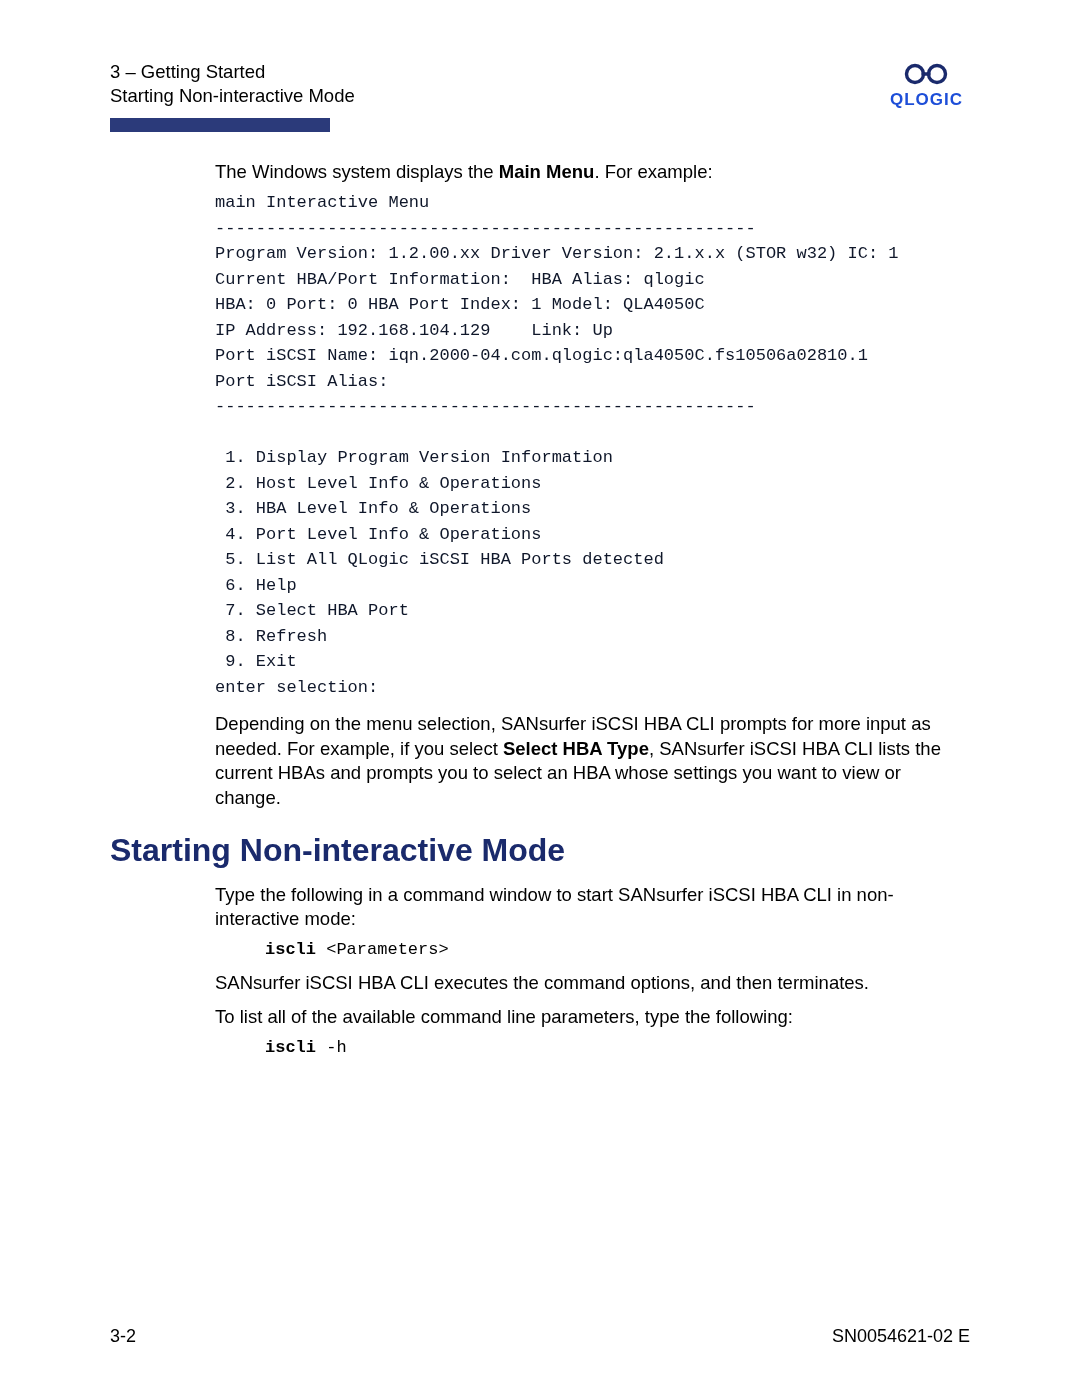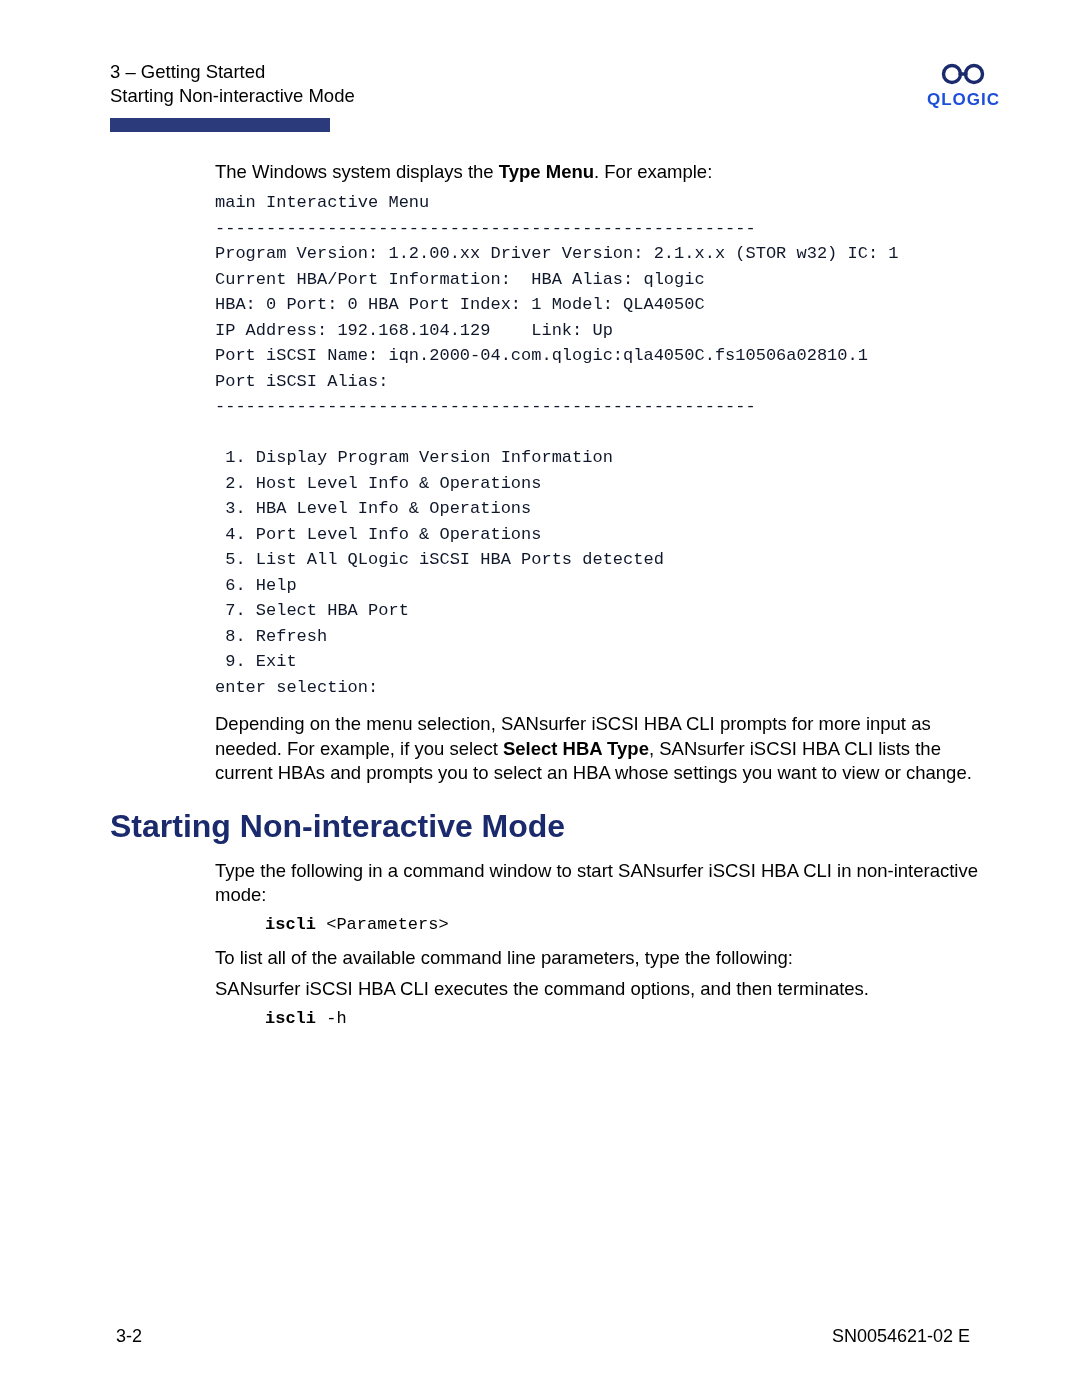--- a/index.html
+++ b/index.html
@@ -5,21 +5,21 @@
   body {
     margin: 0;
     padding: 0;
     font-family: Arial, Helvetica, sans-serif;
     font-size: 18.5px;
     color: #000;
     background: #fff;
     width: 1080px;
   }
   .page {
-    padding: 60px 80px 50px 110px;
+    padding: 60px 117px 50px 110px;
     box-sizing: border-box;
     min-height: 1397px;
     position: relative;
   }
   .header {
     display: flex;
     justify-content: space-between;
     align-items: flex-start;
   }
   .header-left {
@@ -73,21 +73,21 @@
     margin-left: 50px;
     font-family: "Courier New", Courier, monospace;
     font-size: 17px;
     margin-top: 8px;
     margin-bottom: 12px;
   }
   .indent-code .bold { font-weight: bold; }
   .indent-code .ital { }
   .footer {
     position: absolute;
-    left: 116px;
+    left: 110px;
     right: 110px;
     bottom: 50px;
     display: flex;
     justify-content: space-between;
     font-size: 18px;
     gap: 20px;
   }
 </style>
 </head>
 <body>
@@ -113,21 +113,21 @@
     </div>
   </div>
 
   <div class="divider-row">
     <div class="divider"></div>
   </div>
 
   <div class="body-block">
 
     <div class="para">
-      <span>The Windows system displays the </span><b>Type Menu</b><span>. For example:</span>
+      <span>The Windows system displays the </span><b>Main Menu</b><span>. For example:</span>
     </div>
 
     <pre class="code">main Interactive Menu
 -----------------------------------------------------
 Program Version: 1.2.00.xx Driver Version: 2.1.x.x (STOR w32) IC: 1
 Current HBA/Port Information:  HBA Alias: qlogic
 HBA: 0 Port: 0 HBA Port Index: 1 Model: QLA4050C
 IP Address: 192.168.104.129    Link: Up
 Port iSCSI Name: iqn.2000-04.com.qlogic:qla4050C.fs10506a02810.1
 Port iSCSI Alias:
@@ -151,22 +151,22 @@
 
   <div class="h1">Starting Non-interactive Mode</div>
 
   <div class="body-block" style="margin-top:13px;">
     <div class="para">Type the following in a command window to start SANsurfer iSCSI HBA CLI in non-interactive mode:</div>
 
     <div class="indent-code">
       <span class="bold">iscli </span><span class="ital">&lt;Parameters&gt;</span>
     </div>
 
+    <div class="para">SANsurfer iSCSI HBA CLI executes the command options, and then terminates.</div>
     <div class="para" style="margin-top:10px;">To list all of the available command line parameters, type the following:</div>
-    <div class="para">SANsurfer iSCSI HBA CLI executes the command options, and then terminates.</div>
 
     <div class="indent-code">
       <span class="bold">iscli </span><span>-h</span>
     </div>
 
   </div>
 
   <div class="footer">
     <span>3-2</span>
     <span>SN0054621-02  E</span>

